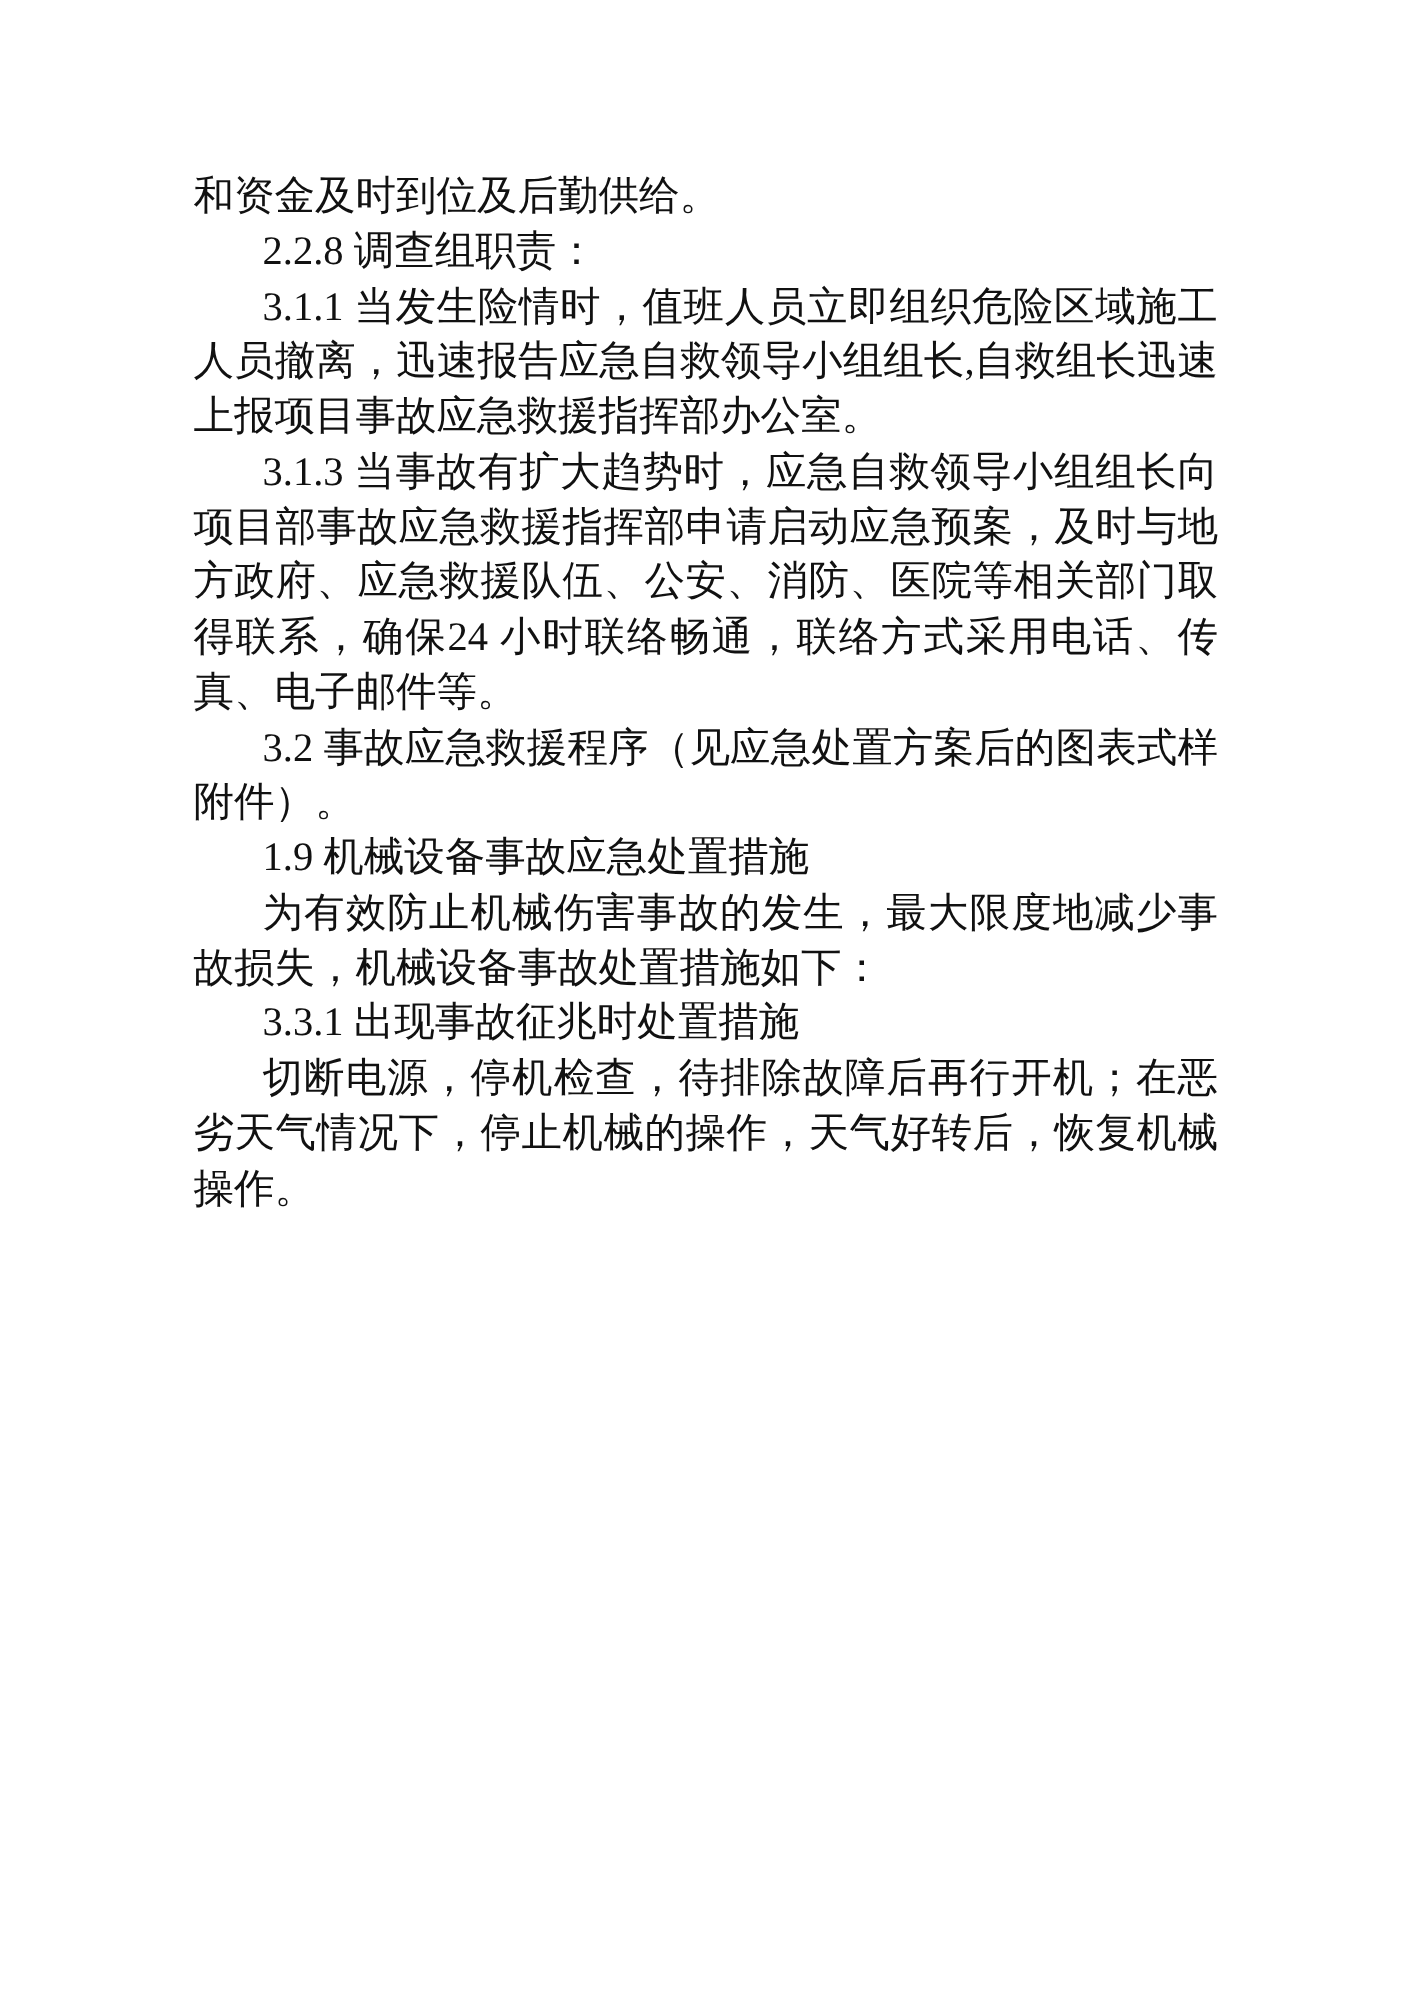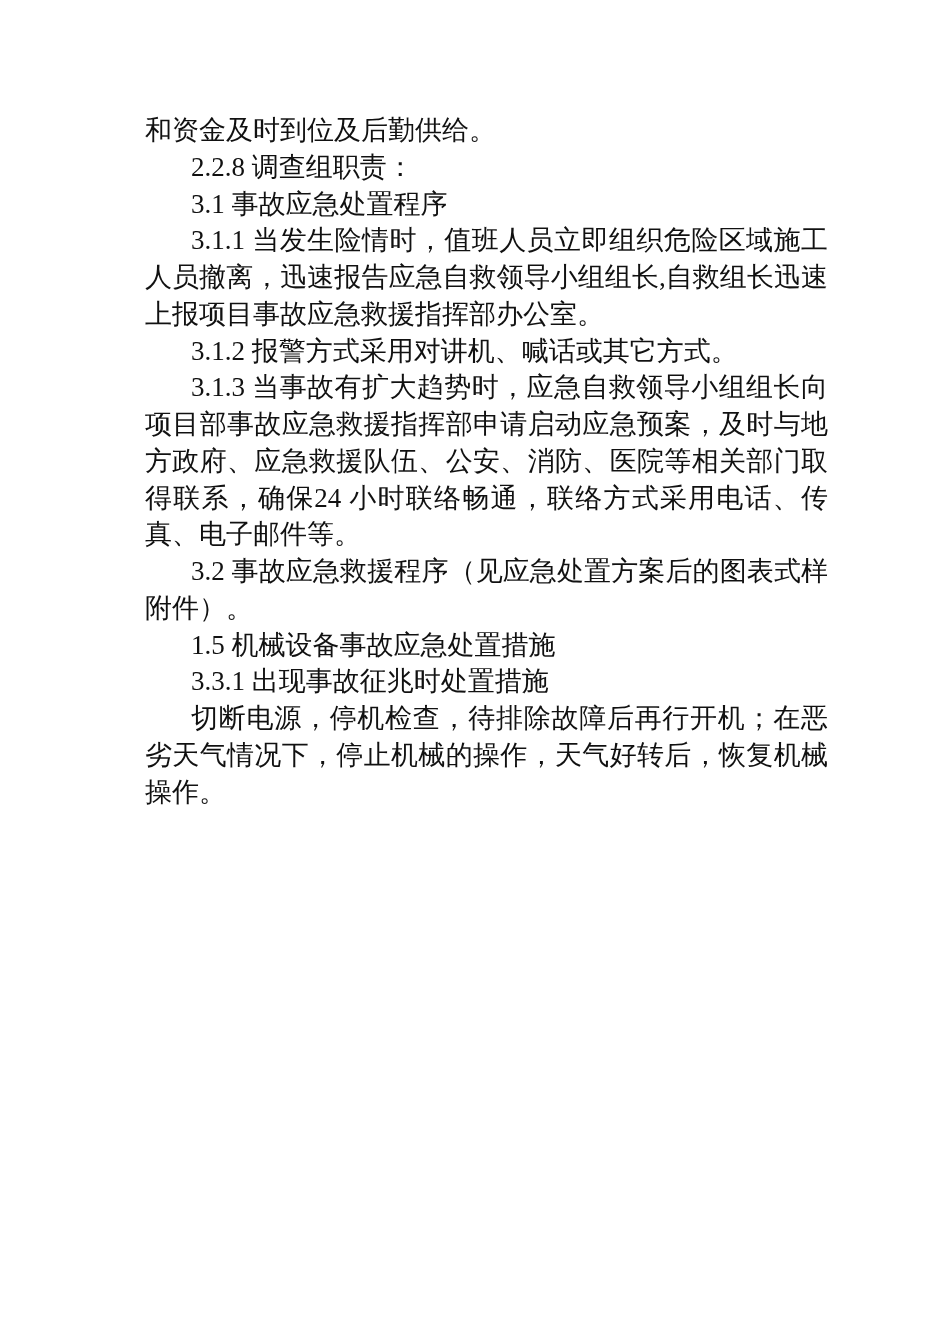--- a/index.html
+++ b/index.html
@@ -14,21 +14,21 @@
   }
   .page {
     position: relative;
     width: 950px;
     height: 1344px;
     background: #ffffff;
     box-sizing: border-box;
   }
   .doc-body {
     position: absolute;
-    left: 145px;
+    left: 129px;
     top: 112px;
     width: 683px;
     font-family: "Liberation Serif", "DejaVu Serif", serif;
     font-size: 27px;
     line-height: 36.75px;
     color: #111111;
     text-align: justify;
   }
   .para {
     margin: 0;
@@ -38,22 +38,21 @@
     text-indent: 46px;
   }
 </style>
 </head>
 <body>
 
 <div class="page">
   <div class="doc-body" id="doc-body">
       <p class="para">和资金及时到位及后勤供给。</p>
       <p class="para indent">2.2.8 调查组职责：</p>
-      <p class="para indent">3.1 事故应急处置程序</p>
       <p class="para indent">3.1.1 当发生险情时，值班人员立即组织危险区域施工人员撤离，迅速报告应急自救领导小组组长,自救组长迅速上报项目事故应急救援指挥部办公室。</p>
-      <p class="para indent">3.1.2 报警方式采用对讲机、喊话或其它方式。</p>
       <p class="para indent">3.1.3 当事故有扩大趋势时，应急自救领导小组组长向项目部事故应急救援指挥部申请启动应急预案，及时与地方政府、应急救援队伍、公安、消防、医院等相关部门取得联系，确保24 小时联络畅通，联络方式采用电话、传真、电子邮件等。</p>
       <p class="para indent">3.2 事故应急救援程序（见应急处置方案后的图表式样附件）。</p>
-      <p class="para indent">1.5 机械设备事故应急处置措施</p>
+      <p class="para indent">1.9 机械设备事故应急处置措施</p>
+      <p class="para indent">为有效防止机械伤害事故的发生，最大限度地减少事故损失，机械设备事故处置措施如下：</p>
       <p class="para indent">3.3.1 出现事故征兆时处置措施</p>
       <p class="para indent">切断电源，停机检查，待排除故障后再行开机；在恶劣天气情况下，停止机械的操作，天气好转后，恢复机械操作。</p>
     </div>
 </div>
 
 </body></html>

